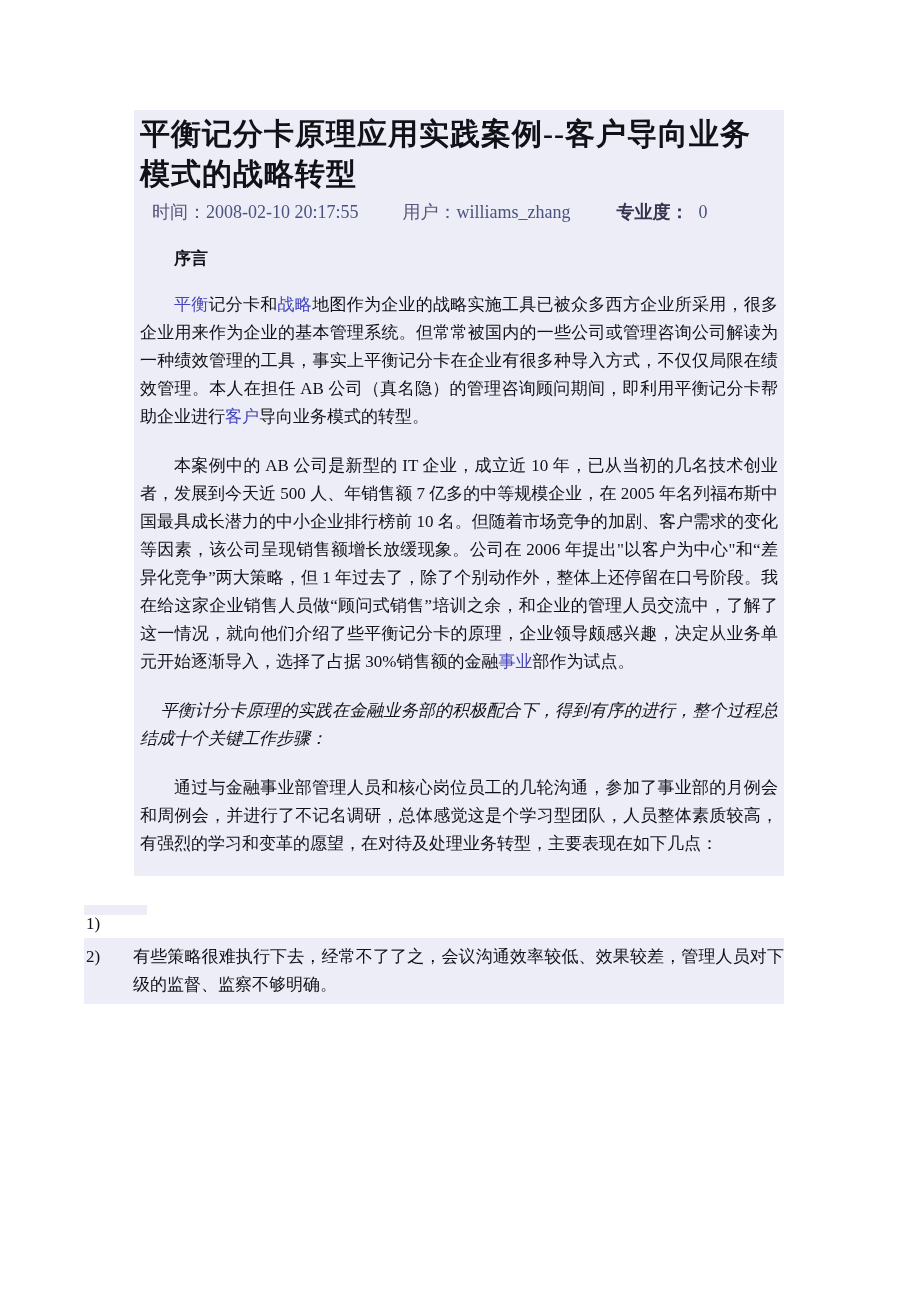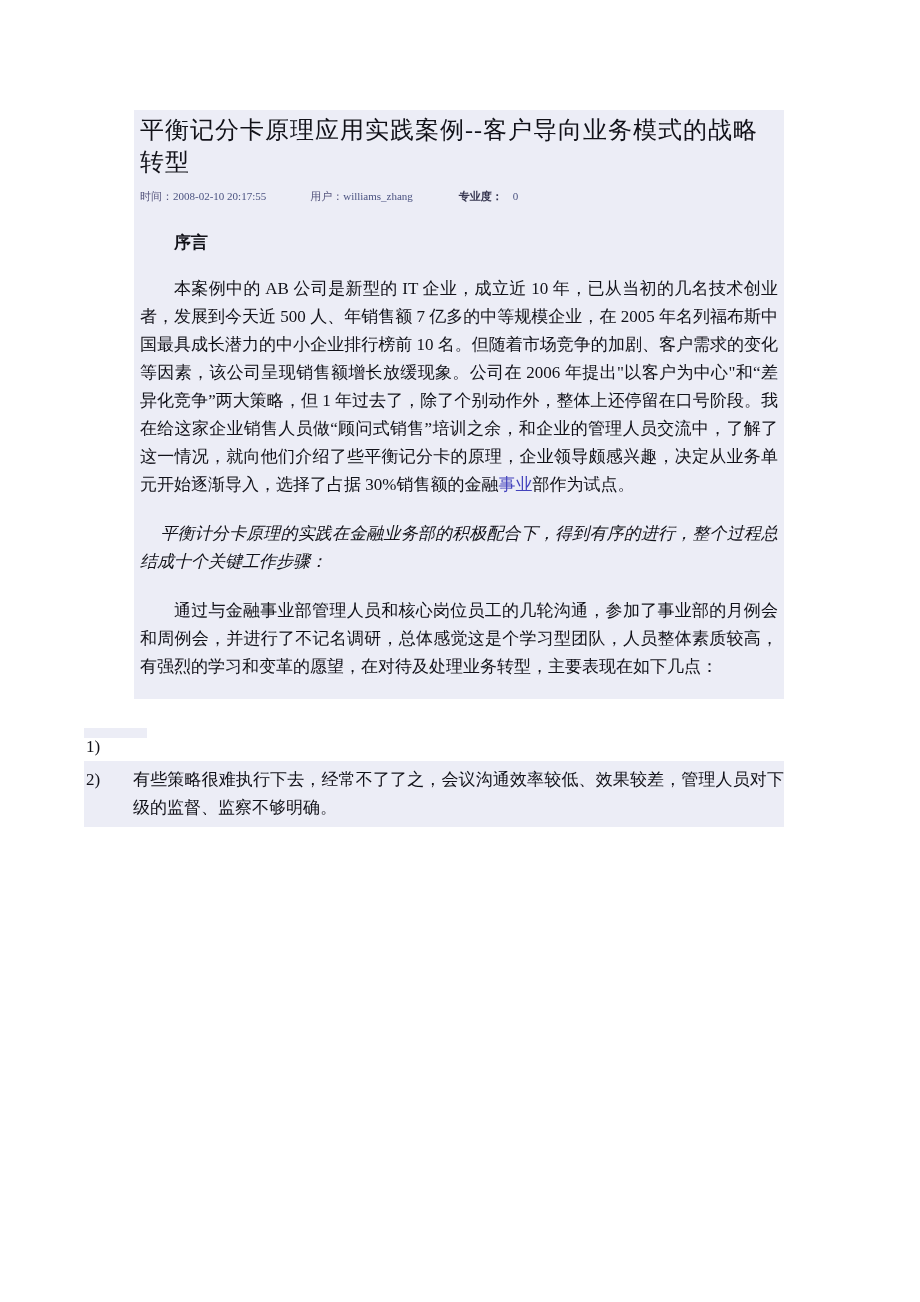--- a/index.html
+++ b/index.html
@@ -23,31 +23,32 @@
     padding-top:110px;
     background:#ffffff;
   }
   .main-block{
     margin-left:134px;
     width:650px;
     background:var(--hl);
     padding:4px 6px 18px 6px;
   }
   .doc-title{
-    font-size:24px;
-    font-weight:400;
-    line-height:32px;
+    font-size:30px;
+    font-weight:700;
+    line-height:40px;
     letter-spacing:1px;
   }
   .meta-line{
     margin-top:8px;
-    font-size:11px;
+    font-size:18px;
     line-height:20px;
     color:var(--meta);
     white-space:nowrap;
+    margin-left:12px;
   }
   .meta-line .gap-a{margin-right:44px;}
   .meta-line .gap-b{margin-right:46px;}
   .meta-label{color:var(--meta);}
   .meta-label.strong{font-weight:700;color:#34344e;}
   .meta-value{color:#4A5280;}
   .meta-value.num{margin-left:10px;}
   .sec-heading{
     font-size:17px;
     font-weight:700;
@@ -97,20 +98,21 @@
   <div class="main-block">
 
     <div class="doc-title">平衡记分卡原理应用实践案例--客户导向业务模式的战略转型</div>
 
     <div class="meta-line">
       <span class="gap-a"><span class="meta-label">时间：</span><span class="meta-value">2008-02-10 20:17:55</span></span><span class="gap-b"><span class="meta-label">用户：</span><span class="meta-value">williams_zhang</span></span><span><span class="meta-label strong">专业度：</span><span class="meta-value num">0</span></span>
     </div>
 
     <div class="sec-heading">序言</div>
 
+    <p class="body-p"><span class="kw-link">平衡</span><span>记分卡和</span><span class="kw-link">战略</span><span>地图作为企业的战略实施工具已被众多西方企业所采用，很多企业用来作为企业的基本管理系统。但常常被国内的一些公司或管理咨询公司解读为一种绩效管理的工具，事实上平衡记分卡在企业有很多种导入方式，不仅仅局限在绩效管理。本人在担任 AB 公司（真名隐）的管理咨询顾问期间，即利用平衡记分卡帮助企业进行</span><span class="kw-link">客户</span><span>导向业务模式的转型。</span></p>
 
 
     <p class="body-p"><span>本案例中的 AB 公司是新型的 IT 企业，成立近 10 年，已从当初的几名技术创业者，发展到今天近 500 人、年销售额 7 亿多的中等规模企业，在 2005 年名列福布斯中国最具成长潜力的中小企业排行榜前 10 名。但随着市场竞争的加剧、客户需求的变化等因素，该公司呈现销售额增长放缓现象。公司在 2006 年提出"以客户为中心"和“差异化竞争”两大策略，但 1 年过去了，除了个别动作外，整体上还停留在口号阶段。我在给这家企业销售人员做“顾问式销售”培训之余，和企业的管理人员交流中，了解了这一情况，就向他们介绍了些平衡记分卡的原理，企业领导颇感兴趣，决定从业务单元开始逐渐导入，选择了占据 30%销售额的金融</span><span class="kw-link">事业</span><span>部作为试点。</span></p>
 
     <p class="body-p small-indent"><span>平衡计分卡原理的实践在金融业务部的积极配合下，得到有序的进行，整个过程总结成十个关键工作步骤：</span></p>
 
 
     <p class="body-p"><span>通过与金融事业部管理人员和核心岗位员工的几轮沟通，参加了事业部的月例会和周例会，并进行了不记名调研，总体感觉这是个学习型团队，人员整体素质较高，有强烈的学习和变革的愿望，在对待及处理业务转型，主要表现在如下几点：</span></p>
 
   </div>

